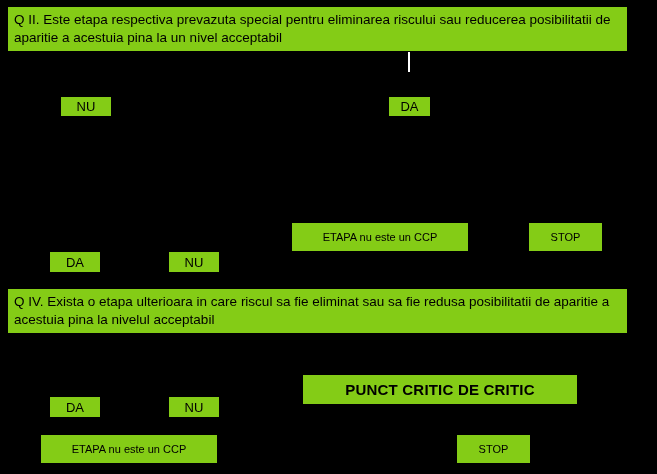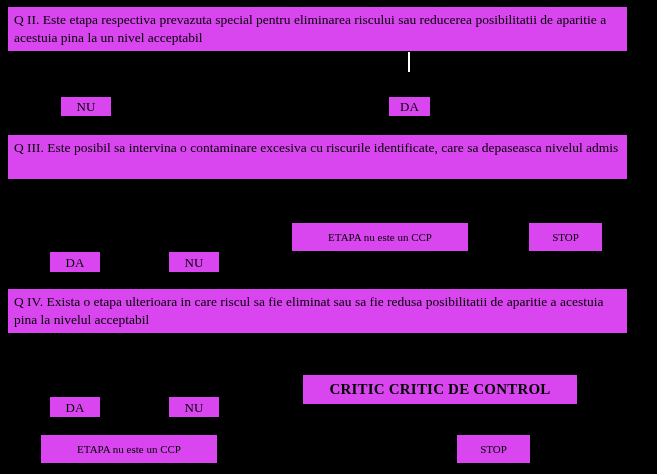--- a/index.html
+++ b/index.html
@@ -10,25 +10,25 @@
   #canvas {
     position: relative;
     width: 657px;
     height: 474px;
     background: #000000;
     font-family: "Liberation Serif", serif;
     overflow: hidden;
   }
   .box {
     position: absolute;
-    background: #d946ef;
+    background: #84cc16;
     border: 1px solid #000000;
     box-sizing: border-box;
     color: #000000;
-    font-family: Liberation Serif, serif;
+    font-family: Liberation Sans, sans-serif;
     font-size: 13.5px;
     line-height: 17px;
     padding: 4px 6px;
   }
   .q-box {
     font-size: 13.5px;
     line-height: 17.5px;
   }
   .small-label {
     display: flex;
@@ -61,35 +61,34 @@
 <div id="canvas">
 
   <div class="box q-box" style="left:7px; top:6px; width:621px; height:46px;">Q II. Este etapa respectiva prevazuta special pentru eliminarea riscului sau reducerea posibilitatii de aparitie a acestuia pina la un nivel acceptabil</div>
 
   <div class="connector" style="left:408px; top:52px; width:2px; height:20px;"></div>
 
   <div class="box small-label" style="left:60px; top:75px; width:52px; height:21px;">NU</div>
 
   <div class="box small-label" style="left:388px; top:75px; width:43px; height:21px;">DA</div>
 
-  <div class="box q-box" style="left:7px; top:134px; width:621px; height:46px;">Q III. Este posibil sa intervina o contaminare excesiva cu riscurile identificate, care sa depaseasca nivelul admis</div>
 
   <div class="box small-label" style="left:49px; top:230px; width:52px; height:22px;">DA</div>
 
   <div class="box small-label" style="left:168px; top:230px; width:52px; height:22px;">NU</div>
 
   <div class="box center-text" style="left:291px; top:222px; width:178px; height:30px;">ETAPA nu este un CCP</div>
 
   <div class="box center-text" style="left:528px; top:222px; width:75px; height:30px;">STOP</div>
 
   <div class="box q-box" style="left:7px; top:288px; width:621px; height:46px;">Q IV. Exista o etapa ulterioara in care riscul sa fie eliminat sau sa fie redusa posibilitatii de aparitie a acestuia pina la nivelul acceptabil</div>
 
   <div class="box small-label" style="left:49px; top:375px; width:52px; height:22px;">DA</div>
 
   <div class="box small-label" style="left:168px; top:375px; width:52px; height:22px;">NU</div>
 
-  <div class="box center-text bold-box" style="left:302px; top:374px; width:276px; height:31px;">CRITIC CRITIC DE CONTROL</div>
+  <div class="box center-text bold-box" style="left:302px; top:374px; width:276px; height:31px;">PUNCT CRITIC DE CRITIC</div>
 
   <div class="box center-text" style="left:40px; top:434px; width:178px; height:30px;">ETAPA nu este un CCP</div>
 
   <div class="box center-text" style="left:456px; top:434px; width:75px; height:30px;">STOP</div>
 
 </div>
 
 </body></html>

